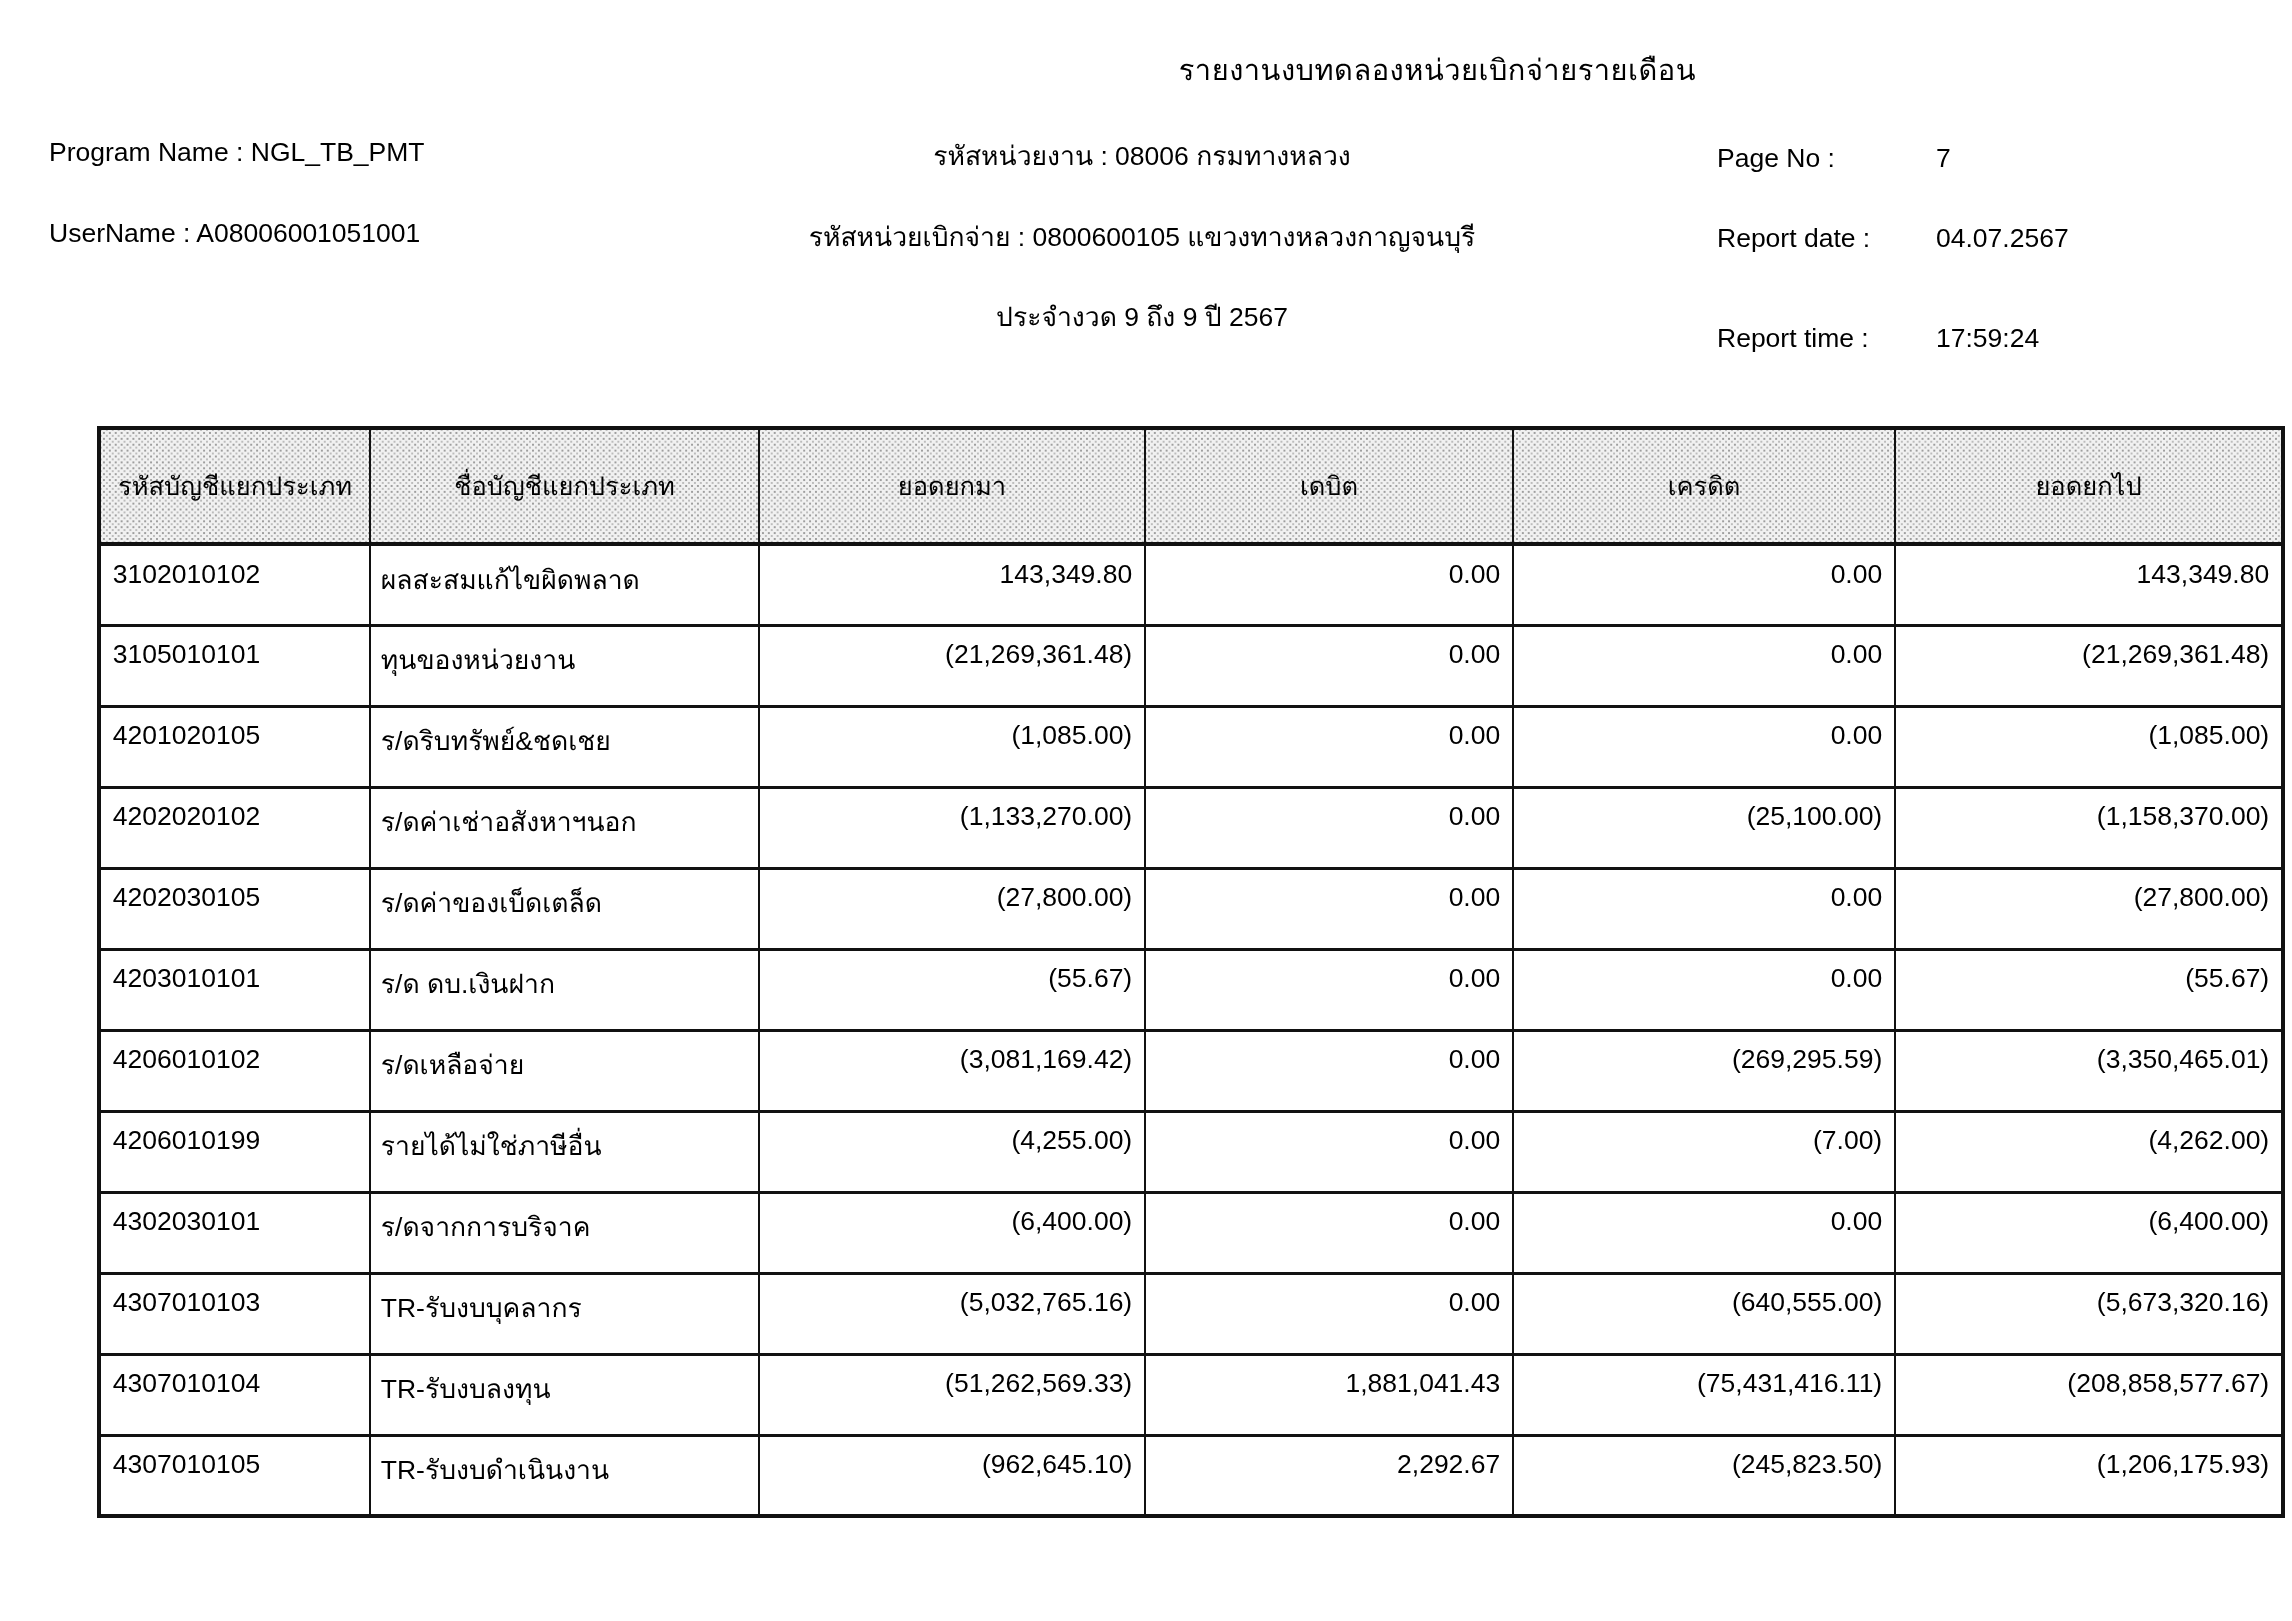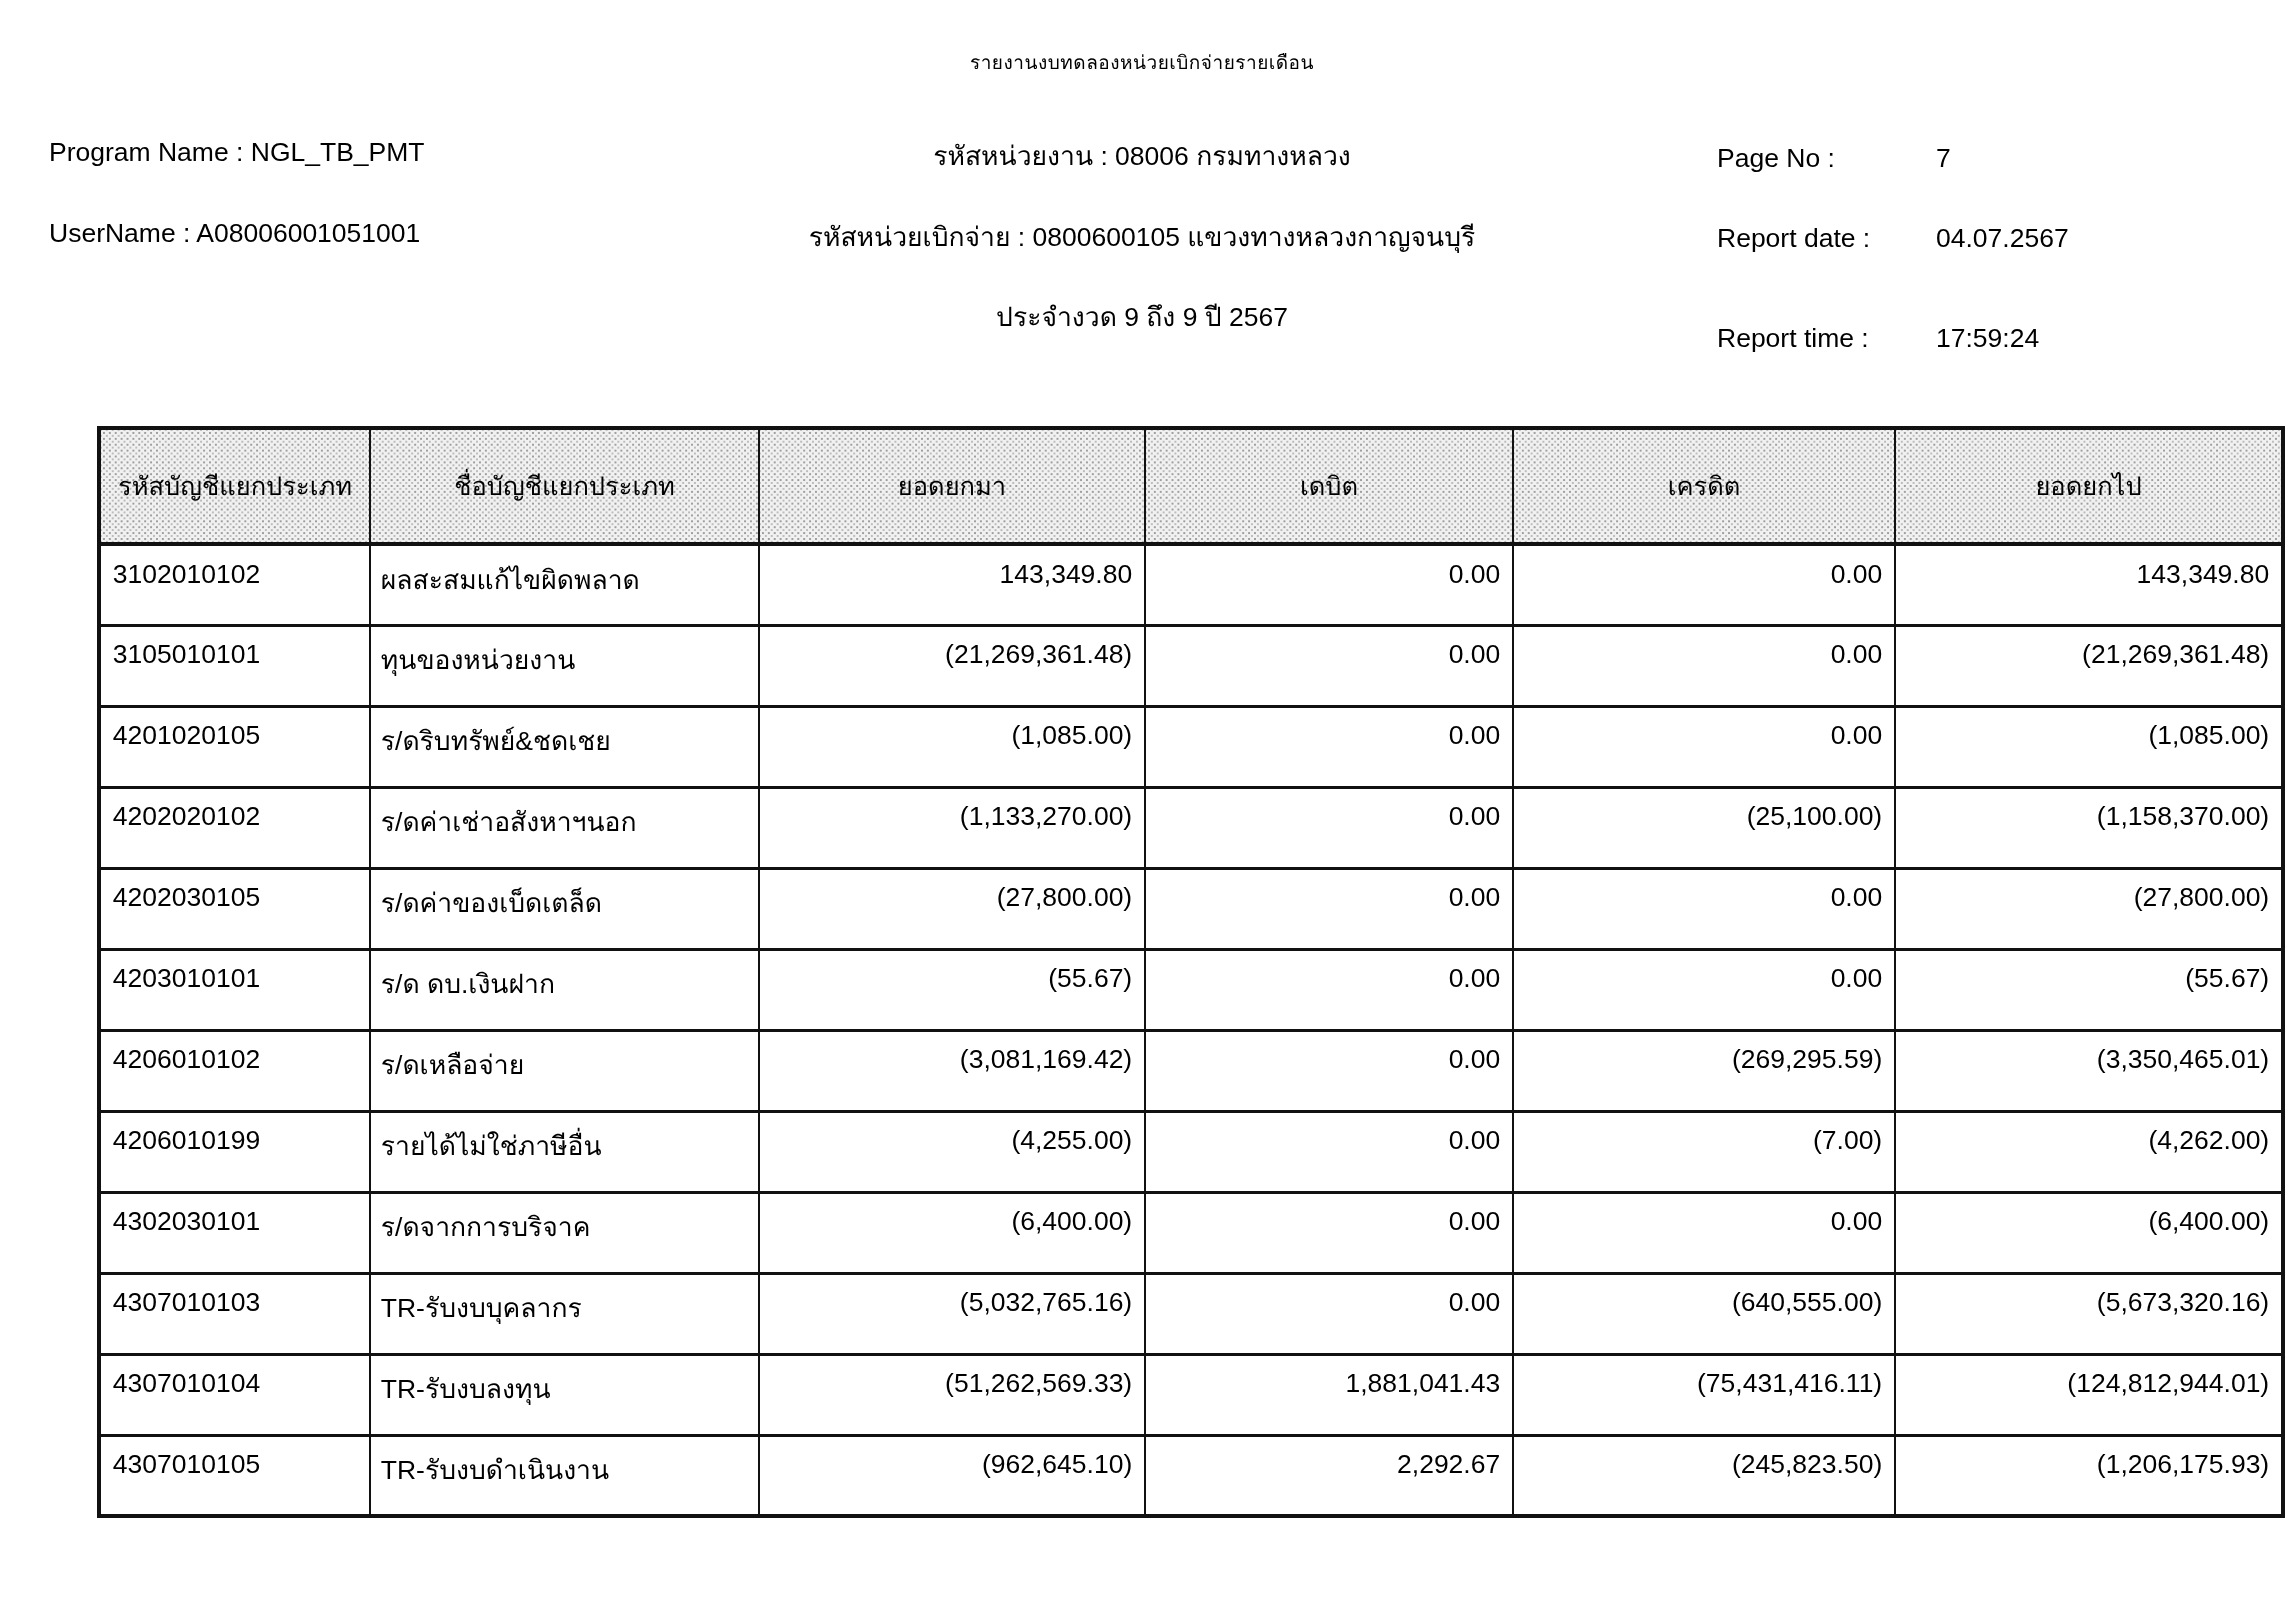--- a/index.html
+++ b/index.html
@@ -8,21 +8,21 @@
   .page {
     position:relative;
     width:2293px; height:1621px;
     background:#ffffff;
     color:#000;
     font-family:"Liberation Sans","DejaVu Sans",sans-serif;
     overflow:hidden;
   }
   .title {
     position:absolute; top:47px; left:588px; width:1108px;
-    text-align:center; font-size:19px; letter-spacing:0.5px;
+    text-align:right; font-size:29px; letter-spacing:0.5px;
   }
   .hline { position:absolute; font-size:26.5px; white-space:nowrap; }
   .hdr-left-1   { top:137px; left:49px;  }
   .hdr-left-2   { top:218px; left:49px;text-align:center;  }
   .hdr-center   { left:588px; width:1108px; text-align:center; }
   .hdr-center-1 { top:135px; }
   .hdr-center-2 { top:216px; }
   .hdr-center-3 { top:296px; }
   .hdr-rlabel   { left:1717px; }
   .hdr-rvalue   { left:1936px; }
@@ -189,21 +189,21 @@
           <td class="num">0.00</td>
           <td class="num">(640,555.00)</td>
           <td class="num">(5,673,320.16)</td>
         </tr>
         <tr>
           <td class="code">4307010104</td>
           <td class="name">TR-รับงบลงทุน</td>
           <td class="num">(51,262,569.33)</td>
           <td class="num">1,881,041.43</td>
           <td class="num">(75,431,416.11)</td>
-          <td class="num">(124,812,944.01)</td>
+          <td class="num">(208,858,577.67)</td>
         </tr>
         <tr>
           <td class="code">4307010105</td>
           <td class="name">TR-รับงบดำเนินงาน</td>
           <td class="num">(962,645.10)</td>
           <td class="num">2,292.67</td>
           <td class="num">(245,823.50)</td>
           <td class="num">(1,206,175.93)</td>
         </tr>
       </tbody>

